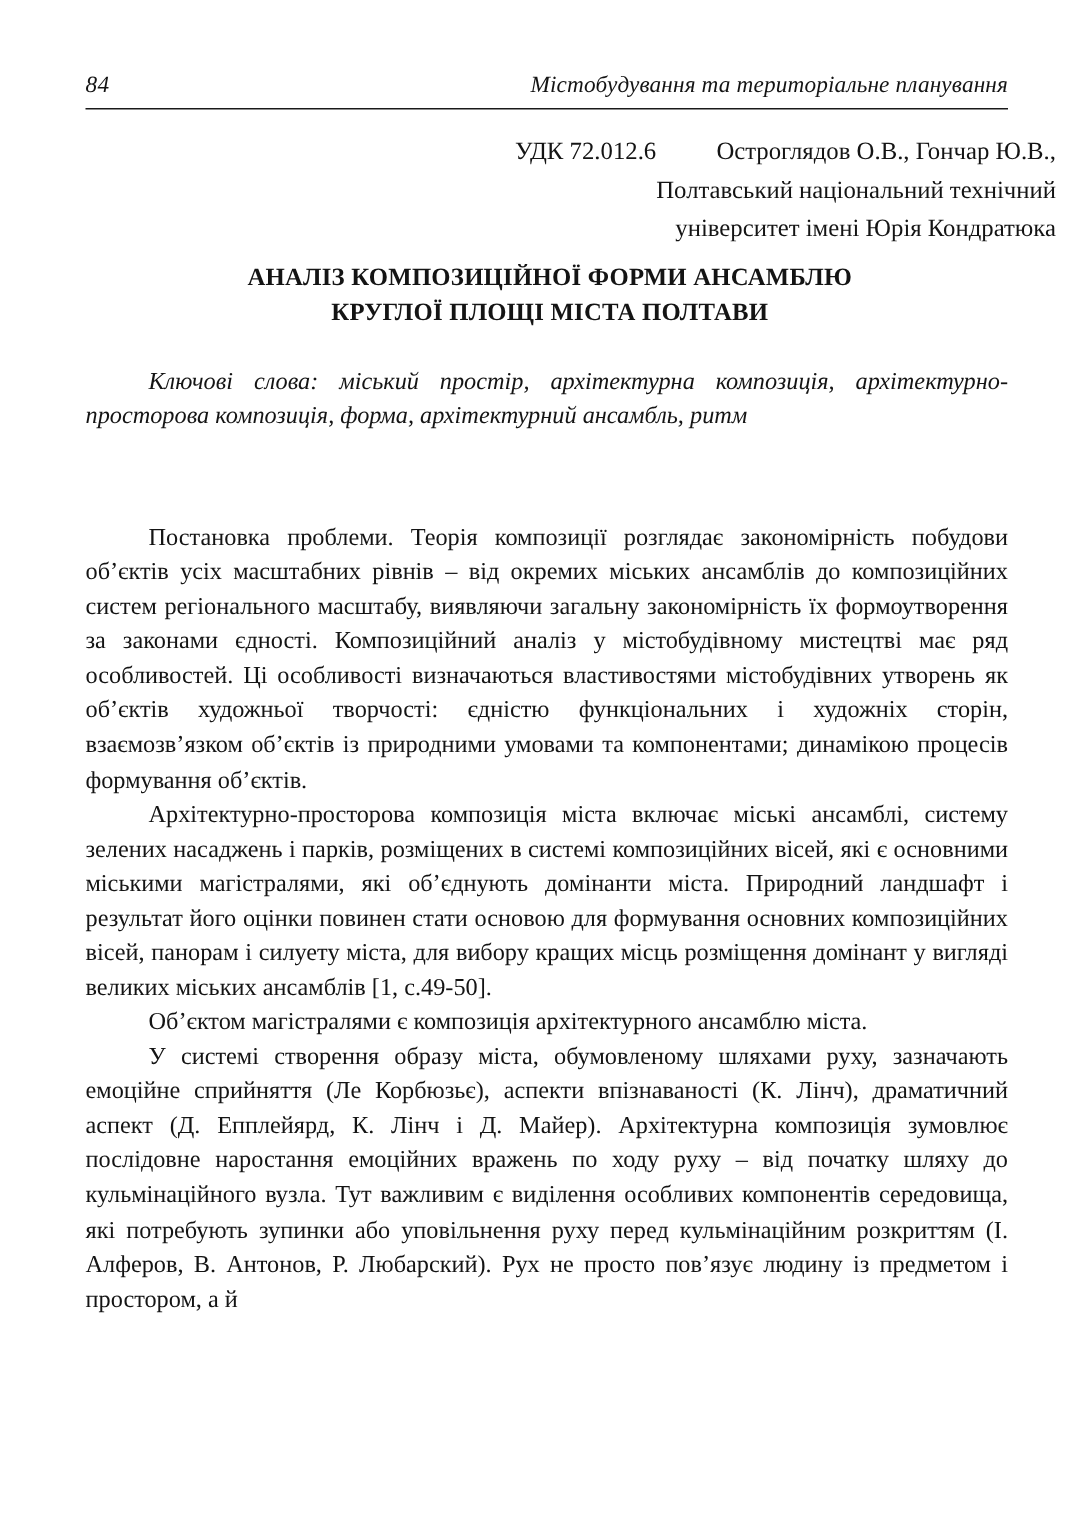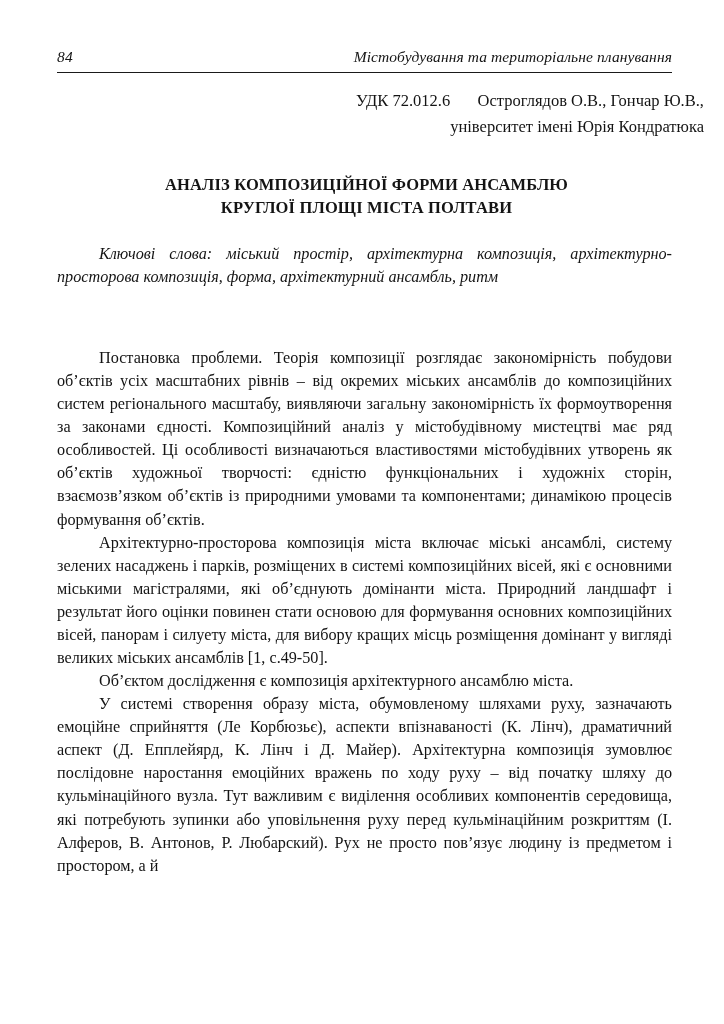--- a/index.html
+++ b/index.html
@@ -139,20 +139,21 @@
   <div class="running-head">
     <span class="folio">84</span>
     <span class="journal">Містобудування та територіальне планування</span>
   </div>
   <div class="head-rule"></div>
 
   <div class="meta-block">
     <div class="udk">УДК 72.012.6</div>
     <div class="affiliation">
       <div>Остроглядов О.В., Гончар Ю.В.,</div>
+      <div>Полтавський національний технічний</div>
       <div>університет імені Юрія Кондратюка</div>
     </div>
   </div>
 
   <div class="article-title">
     <div>АНАЛІЗ КОМПОЗИЦІЙНОЇ ФОРМИ АНСАМБЛЮ</div>
     <div>КРУГЛОЇ ПЛОЩІ МІСТА ПОЛТАВИ</div>
   </div>
 
   <div class="abstract-block">
@@ -162,20 +163,20 @@
   <div class="body-block">
 
     <p>
       <b class="lead">Постановка проблеми.</b><span> Теорія композиції розглядає закономірність побудови об’єктів усіх масштабних рівнів – від окремих міських ансамблів до композиційних систем регіонального масштабу, виявляючи загальну закономірність їх формоутворення за законами єдності. Композиційний аналіз у містобудівному мистецтві має ряд особливостей. Ці особливості визначаються властивостями містобудівних утворень як об’єктів художньої творчості: єдністю функціональних і художніх сторін, взаємозв’язком об’єктів із природними умовами та компонентами; динамікою процесів формування об’єктів.</span>
     </p>
 
     <p>Архітектурно-просторова композиція міста включає міські ансамблі, систему зелених насаджень і парків, розміщених в системі композиційних вісей, які є основними міськими магістралями, які об’єднують домінанти міста. Природний ландшафт і результат його оцінки повинен стати основою для формування основних композиційних вісей, панорам і силуету міста, для вибору кращих місць розміщення домінант у вигляді великих міських ансамблів [1, с.49-50].</p>
 
 
     <p>
-      <b class="lead">Об’єктом дослідження є</b><span> композиція архітектурного ансамблю міста.</span>
+      <b class="lead">Об’єктом магістралями є</b><span> композиція архітектурного ансамблю міста.</span>
     </p>
 
     <p>У системі створення образу міста, обумовленому шляхами руху, зазначають емоційне сприйняття (Ле Корбюзьє), аспекти впізнаваності (К. Лінч), драматичний аспект (Д. Епплейярд, К. Лінч і Д. Майер). Архітектурна композиція зумовлює послідовне наростання емоційних вражень по ходу руху – від початку шляху до кульмінаційного вузла. Тут важливим є виділення особливих компонентів середовища, які потребують зупинки або уповільнення руху перед кульмінаційним розкриттям (І. Алферов,   В. Антонов,   Р. Любарский). Рух не просто пов’язує людину із предметом і простором, а й</p>
 
   </div>
 
 </div>
 
 </body></html>

